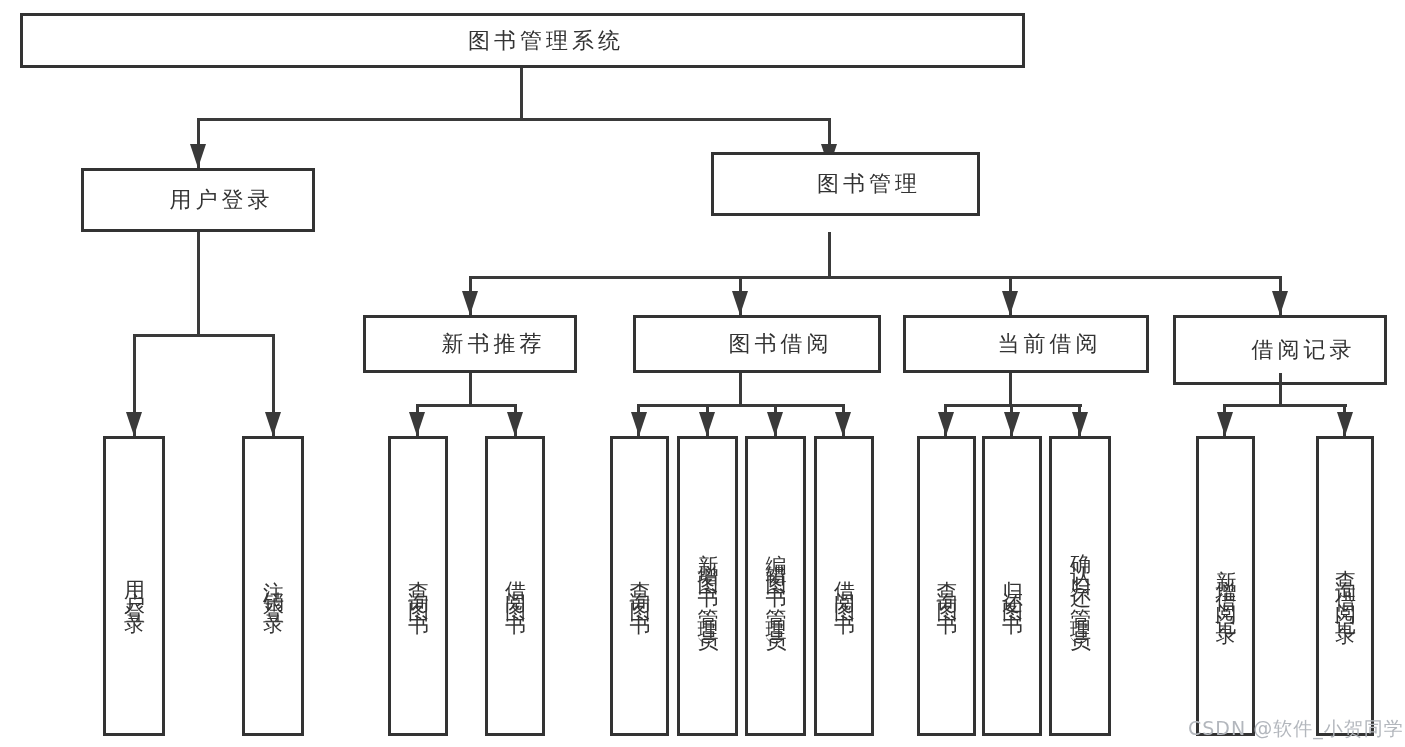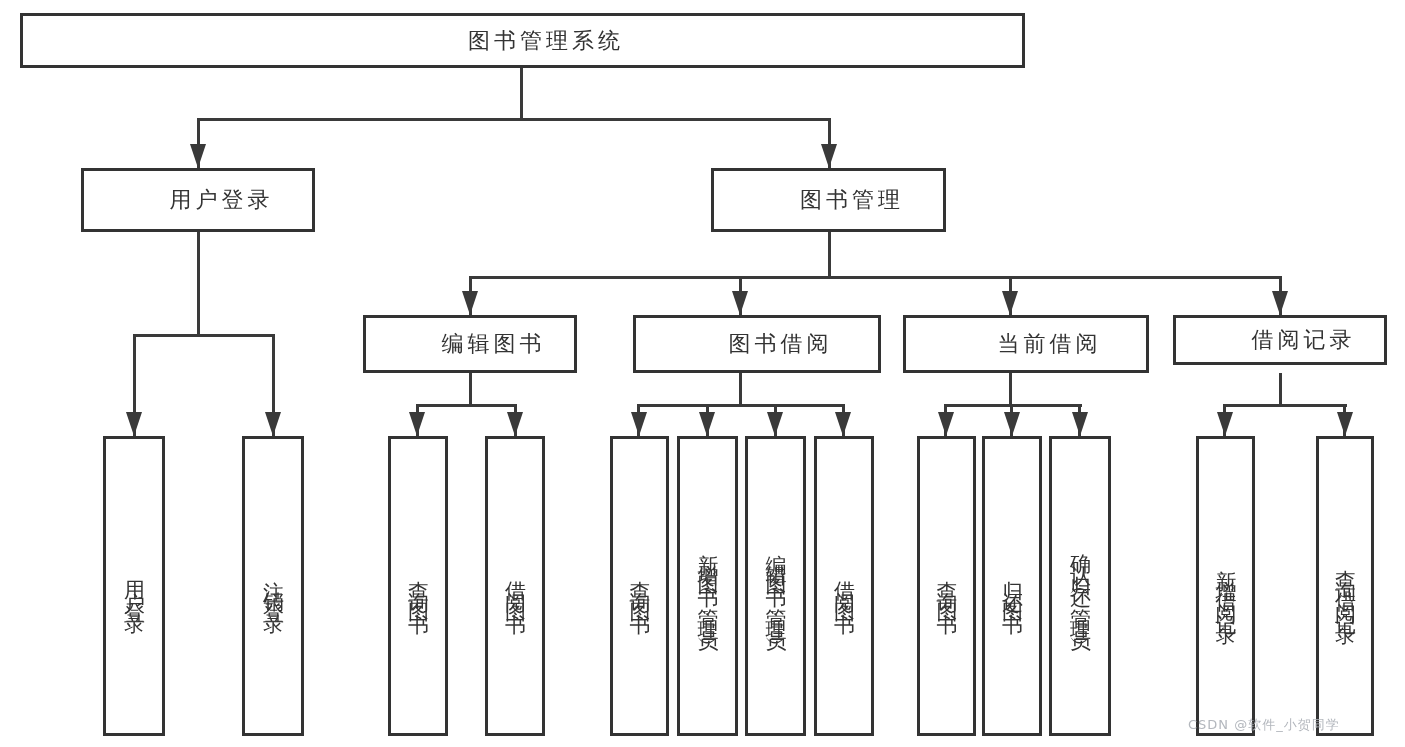--- a/index.html
+++ b/index.html
@@ -14,61 +14,61 @@
     text-align:center;
   }
   .h { font-size:22px; letter-spacing:4px; white-space:nowrap;padding-left:47px; }
   .v { writing-mode:vertical-rl; text-orientation:mixed; font-size:21px; letter-spacing:11px; line-height:1; }
   .line { position:absolute; background:#3a3a3a; }
   .arw {
     position:absolute; width:0; height:0;
     border-left:8px solid transparent; border-right:8px solid transparent;
     border-top:24px solid #3a3a3a;
   }
-  .wm { position:absolute; left:1188px; top:716px; font-size:13px; color:#b3b7bd; letter-spacing:1px; white-space:nowrap; z-index:5; }
+  .wm { position:absolute; left:1188px; top:716px; font-size:19px; color:#b3b7bd; letter-spacing:1px; white-space:nowrap; z-index:5; }
 </style>
 </head>
 <body>
 
 <div class="canvas">
 
   <div class="box h" style="left:20px;top:13px;width:1005px;height:55px">图书管理系统</div>
 
   <div class="line" style="left:520px;top:68px;width:3px;height:52px"></div>
   <div class="line" style="left:197px;top:118px;width:634px;height:3px"></div>
   <div class="line" style="left:197px;top:118px;width:3px;height:50px"></div>
   <div class="line" style="left:828px;top:118px;width:3px;height:50px"></div>
   <div class="arw" style="left:190px;top:144px"></div>
   <div class="arw" style="left:821px;top:144px"></div>
 
   <div class="box h" style="left:81px;top:168px;width:234px;height:64px">用户登录</div>
-  <div class="box h" style="left:711px;top:168px;width:235px;height:64px">图书管理</div>
+  <div class="box h" style="left:711px;top:152px;width:269px;height:64px">图书管理</div>
 
   <div class="line" style="left:197px;top:232px;width:3px;height:104px"></div>
   <div class="line" style="left:133px;top:334px;width:141px;height:3px"></div>
   <div class="line" style="left:133px;top:334px;width:3px;height:102px"></div>
   <div class="line" style="left:272px;top:334px;width:3px;height:102px"></div>
   <div class="arw" style="left:126px;top:412px"></div>
   <div class="arw" style="left:265px;top:412px"></div>
 
   <div class="line" style="left:828px;top:232px;width:3px;height:46px"></div>
   <div class="line" style="left:469px;top:276px;width:813px;height:3px"></div>
   <div class="line" style="left:469px;top:276px;width:3px;height:39px"></div>
   <div class="line" style="left:739px;top:276px;width:3px;height:39px"></div>
   <div class="line" style="left:1009px;top:276px;width:3px;height:39px"></div>
   <div class="line" style="left:1279px;top:276px;width:3px;height:39px"></div>
   <div class="arw" style="left:462px;top:291px"></div>
   <div class="arw" style="left:732px;top:291px"></div>
   <div class="arw" style="left:1002px;top:291px"></div>
   <div class="arw" style="left:1272px;top:291px"></div>
 
-  <div class="box h" style="left:363px;top:315px;width:214px;height:58px">编辑图书</div>
+  <div class="box h" style="left:363px;top:315px;width:214px;height:58px">新书推荐</div>
   <div class="box h" style="left:633px;top:315px;width:248px;height:58px">图书借阅</div>
   <div class="box h" style="left:903px;top:315px;width:246px;height:58px">当前借阅</div>
-  <div class="box h" style="left:1173px;top:315px;width:214px;height:50px">借阅记录</div>
+  <div class="box h" style="left:1173px;top:315px;width:214px;height:70px">借阅记录</div>
 
   <div class="line" style="left:469px;top:373px;width:3px;height:34px"></div>
   <div class="line" style="left:416px;top:404px;width:101px;height:3px"></div>
   <div class="line" style="left:416px;top:404px;width:3px;height:32px"></div>
   <div class="line" style="left:514px;top:404px;width:3px;height:32px"></div>
   <div class="arw" style="left:409px;top:412px"></div>
   <div class="arw" style="left:507px;top:412px"></div>
 
   <div class="line" style="left:739px;top:373px;width:3px;height:34px"></div>
   <div class="line" style="left:637px;top:404px;width:208px;height:3px"></div>

